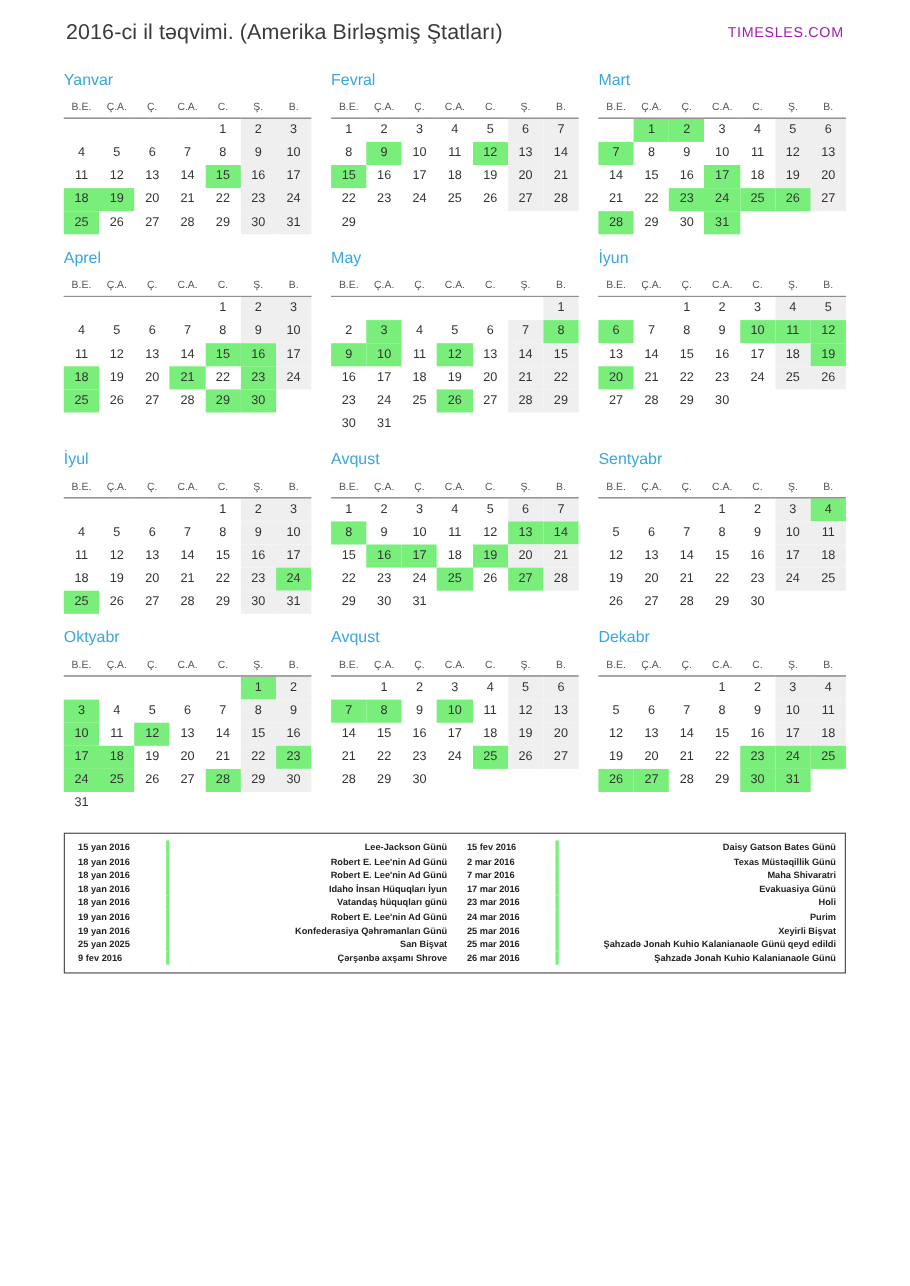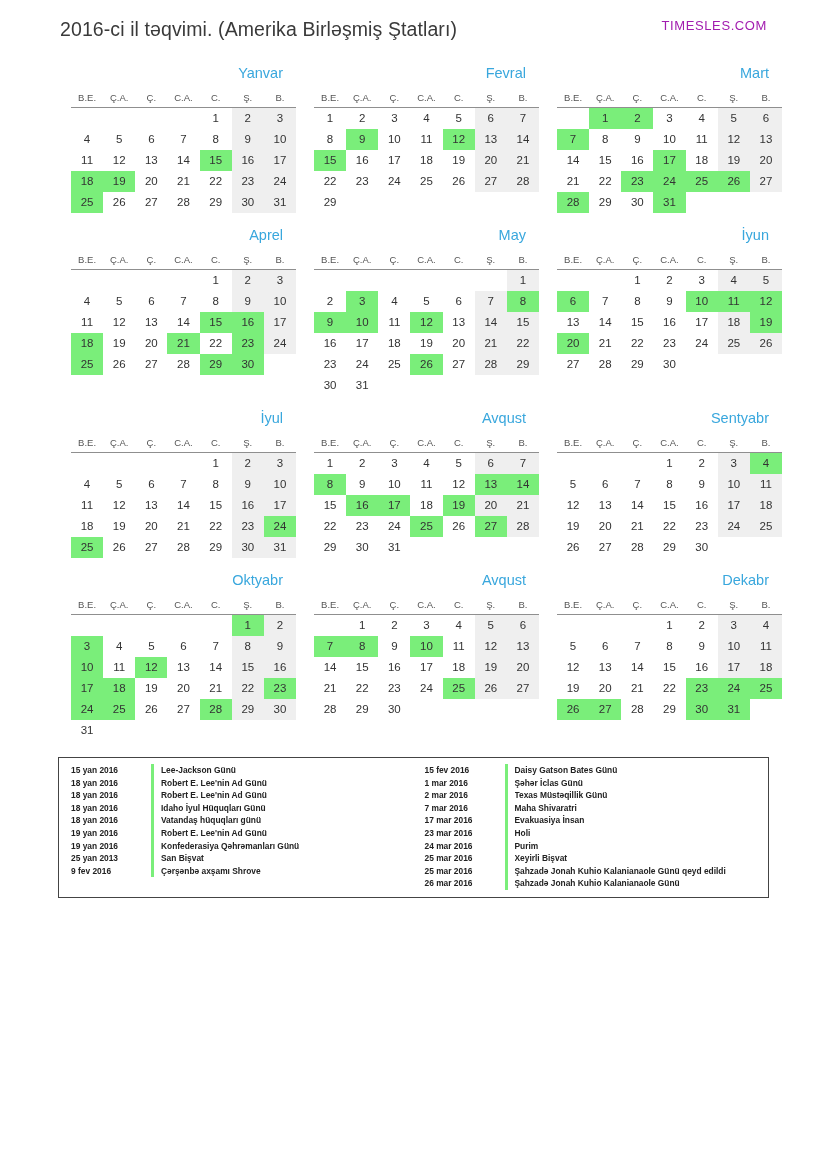--- a/index.html
+++ b/index.html
@@ -7,21 +7,21 @@
     width:827px;height:1169px;
     background:#ffffff;
     font-family:"Liberation Sans", sans-serif;
     color:#333333;
     -webkit-font-smoothing:antialiased;
   }
   .page{position:relative;width:827px;height:1169px;box-sizing:border-box;}
 
   
   .header{
-    display:flex;align-items:flex-start;justify-content:space-between;
+    display:flex;align-items:center;justify-content:space-between;
     padding:18px 60px 0 60px;
   }
   .title{
     font-size:19.5px;color:#3a3a3a;font-weight:normal;letter-spacing:.1px;
   }
   .brand{
     font-size:13px;color:#a21caf;letter-spacing:.6px;
   }
 
   
@@ -30,27 +30,26 @@
     grid-template-columns:repeat(3, 1fr);
     column-gap:18px;
     row-gap:0px;
     padding:10px 58px 0 58px;
   }
   .month{
     padding-top:14px;
     box-sizing:border-box;
   }
   .month-name{
-    text-align:right;font-size:14.5px;color:#39a7dd;margin-bottom:9px;
+    text-align:left;font-size:14.5px;color:#39a7dd;margin-bottom:9px;
   }
   table.cal{
     border-collapse:collapse;
     width:100%;
     table-layout:fixed;
-    margin-left:13px;
   }
   table.cal th{
     font-size:9.5px;color:#555;font-weight:normal;
     padding:2px 0 4px 0;
     text-align:center;
     border-bottom:1px solid #8f8f8f;
   }
   table.cal td{
     font-size:11.5px;
     text-align:center;
@@ -83,21 +82,21 @@
     font-size:8.4px;
     line-height:12.6px;
     color:#222;
     white-space:nowrap;
   }
   .hdate{width:80px;flex:0 0 80px;padding-left:4px;}
   .hbar{
     flex:0 0 3px;width:3px;background:#7aee7a;margin-right:7px;
     align-self:stretch;
   }
-  .hname{flex:1;overflow:hidden;text-overflow:ellipsis;}
+  .hname{flex:1;overflow:hidden;text-overflow:ellipsis;text-align:right;}
 </style>
 </head>
 <body>
 
 <div class="page">
 
   <div class="header">
     <div class="title">2016-ci il təqvimi. (Amerika Birləşmiş Ştatları)</div>
     <div class="brand">TIMESLES.COM</div>
   </div>
@@ -1760,73 +1759,68 @@
           <div class="hname">Robert E. Lee'nin Ad Günü</div>
         </div>
         <div class="hrow">
           <div class="hdate">18 yan 2016</div>
           <div class="hbar"></div>
           <div class="hname">Robert E. Lee'nin Ad Günü</div>
         </div>
         <div class="hrow">
           <div class="hdate">18 yan 2016</div>
           <div class="hbar"></div>
-          <div class="hname">Idaho İyul Hüquqları Günü</div>
+          <div class="hname">Idaho İnsan Hüquqları İyun</div>
         </div>
         <div class="hrow">
           <div class="hdate">18 yan 2016</div>
           <div class="hbar"></div>
           <div class="hname">Vatandaş hüquqları günü</div>
         </div>
         <div class="hrow">
           <div class="hdate">19 yan 2016</div>
           <div class="hbar"></div>
           <div class="hname">Robert E. Lee'nin Ad Günü</div>
         </div>
         <div class="hrow">
           <div class="hdate">19 yan 2016</div>
           <div class="hbar"></div>
           <div class="hname">Konfederasiya Qəhrəmanları Günü</div>
         </div>
         <div class="hrow">
-          <div class="hdate">25 yan 2013</div>
+          <div class="hdate">25 yan 2025</div>
           <div class="hbar"></div>
           <div class="hname">San Bişvat</div>
         </div>
         <div class="hrow">
           <div class="hdate">9 fev 2016</div>
           <div class="hbar"></div>
           <div class="hname">Çərşənbə axşamı Shrove</div>
         </div>
       </div>
     <div class="hcol">
         <div class="hrow">
           <div class="hdate">15 fev 2016</div>
           <div class="hbar"></div>
           <div class="hname">Daisy Gatson Bates Günü</div>
         </div>
         <div class="hrow">
-          <div class="hdate">1 mar 2016</div>
-          <div class="hbar"></div>
-          <div class="hname">Şəhər İclas Günü</div>
-        </div>
-        <div class="hrow">
           <div class="hdate">2 mar 2016</div>
           <div class="hbar"></div>
           <div class="hname">Texas Müstəqillik Günü</div>
         </div>
         <div class="hrow">
           <div class="hdate">7 mar 2016</div>
           <div class="hbar"></div>
           <div class="hname">Maha Shivaratri</div>
         </div>
         <div class="hrow">
           <div class="hdate">17 mar 2016</div>
           <div class="hbar"></div>
-          <div class="hname">Evakuasiya İnsan</div>
+          <div class="hname">Evakuasiya Günü</div>
         </div>
         <div class="hrow">
           <div class="hdate">23 mar 2016</div>
           <div class="hbar"></div>
           <div class="hname">Holi</div>
         </div>
         <div class="hrow">
           <div class="hdate">24 mar 2016</div>
           <div class="hbar"></div>
           <div class="hname">Purim</div>

